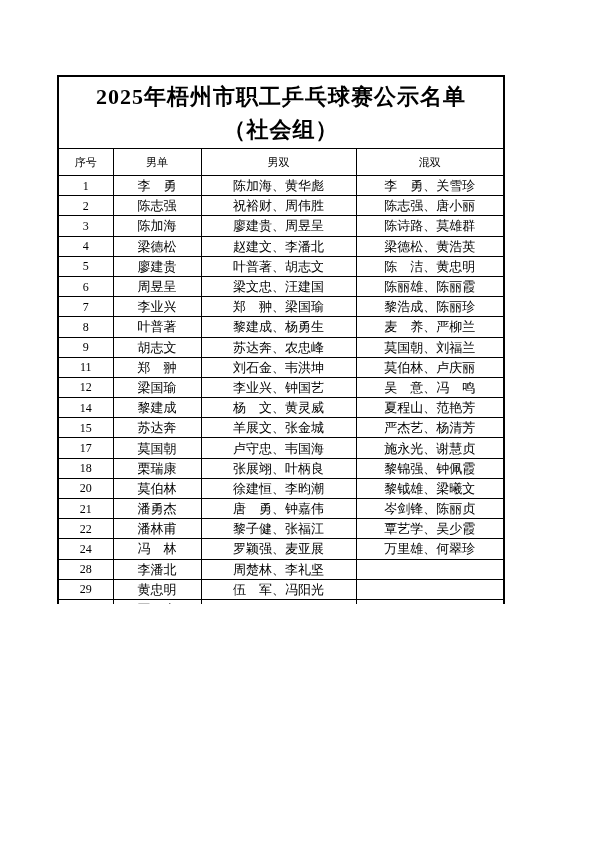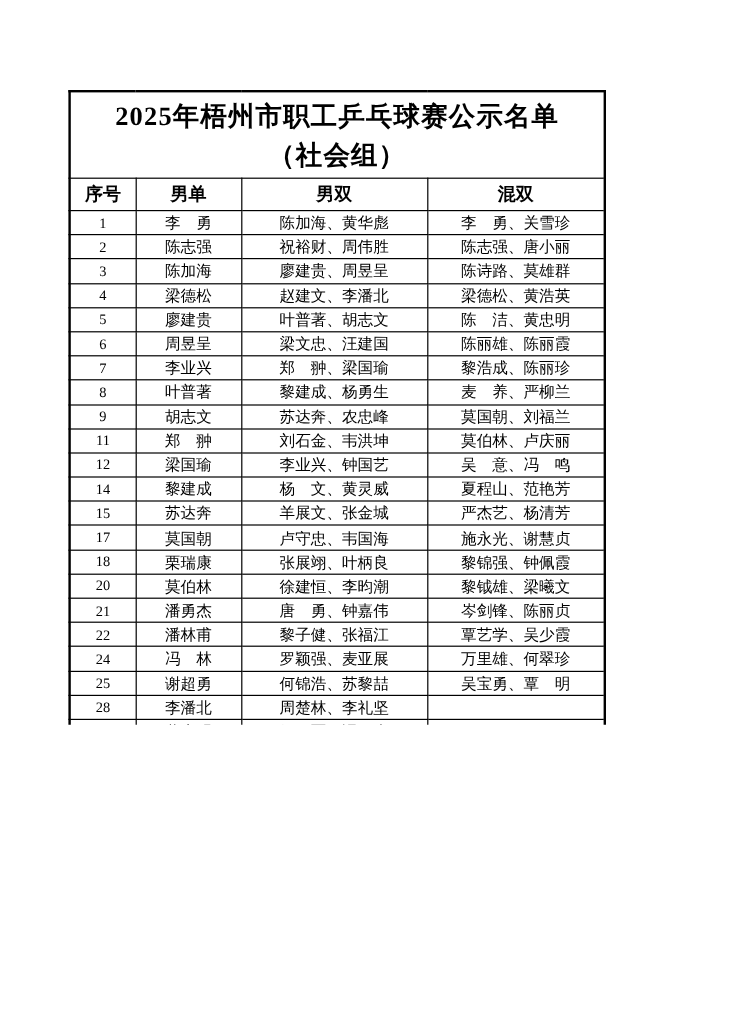--- a/index.html
+++ b/index.html
@@ -41,22 +41,22 @@
   .col-xd    { width: 148px; }
   td.title-cell {
     height: 71px;
     font-size: 22px;
     font-weight: bold;
     line-height: 1.5;
     letter-spacing: 1px;
   }
   tr.head-row th {
     height: 26px;
-    font-size: 15px;
-    font-weight: bold;
+    font-size: 11px;
+    font-weight: normal;
   }
   tbody.rows td {
     height: 19.2px;
     font-size: 13px;
     line-height: 1;
   }
   tbody.rows td.no-cell { font-size: 12px; }
   .bottom-rule {
     position: absolute;
     left: 57px;
@@ -201,26 +201,20 @@
       <td>黎子健、张福江</td>
       <td>覃艺学、吴少霞</td>
     </tr>
         <tr>
       <td class="no-cell">24</td>
       <td>冯　林</td>
       <td>罗颖强、麦亚展</td>
       <td>万里雄、何翠珍</td>
     </tr>
         <tr>
-      <td class="no-cell">25</td>
-      <td>谢超勇</td>
-      <td>何锦浩、苏黎喆</td>
-      <td>吴宝勇、覃　明</td>
-    </tr>
-        <tr>
       <td class="no-cell">28</td>
       <td>李潘北</td>
       <td>周楚林、李礼坚</td>
       <td></td>
     </tr>
         <tr>
       <td class="no-cell">29</td>
       <td>黄忠明</td>
       <td>伍　军、冯阳光</td>
       <td></td>

